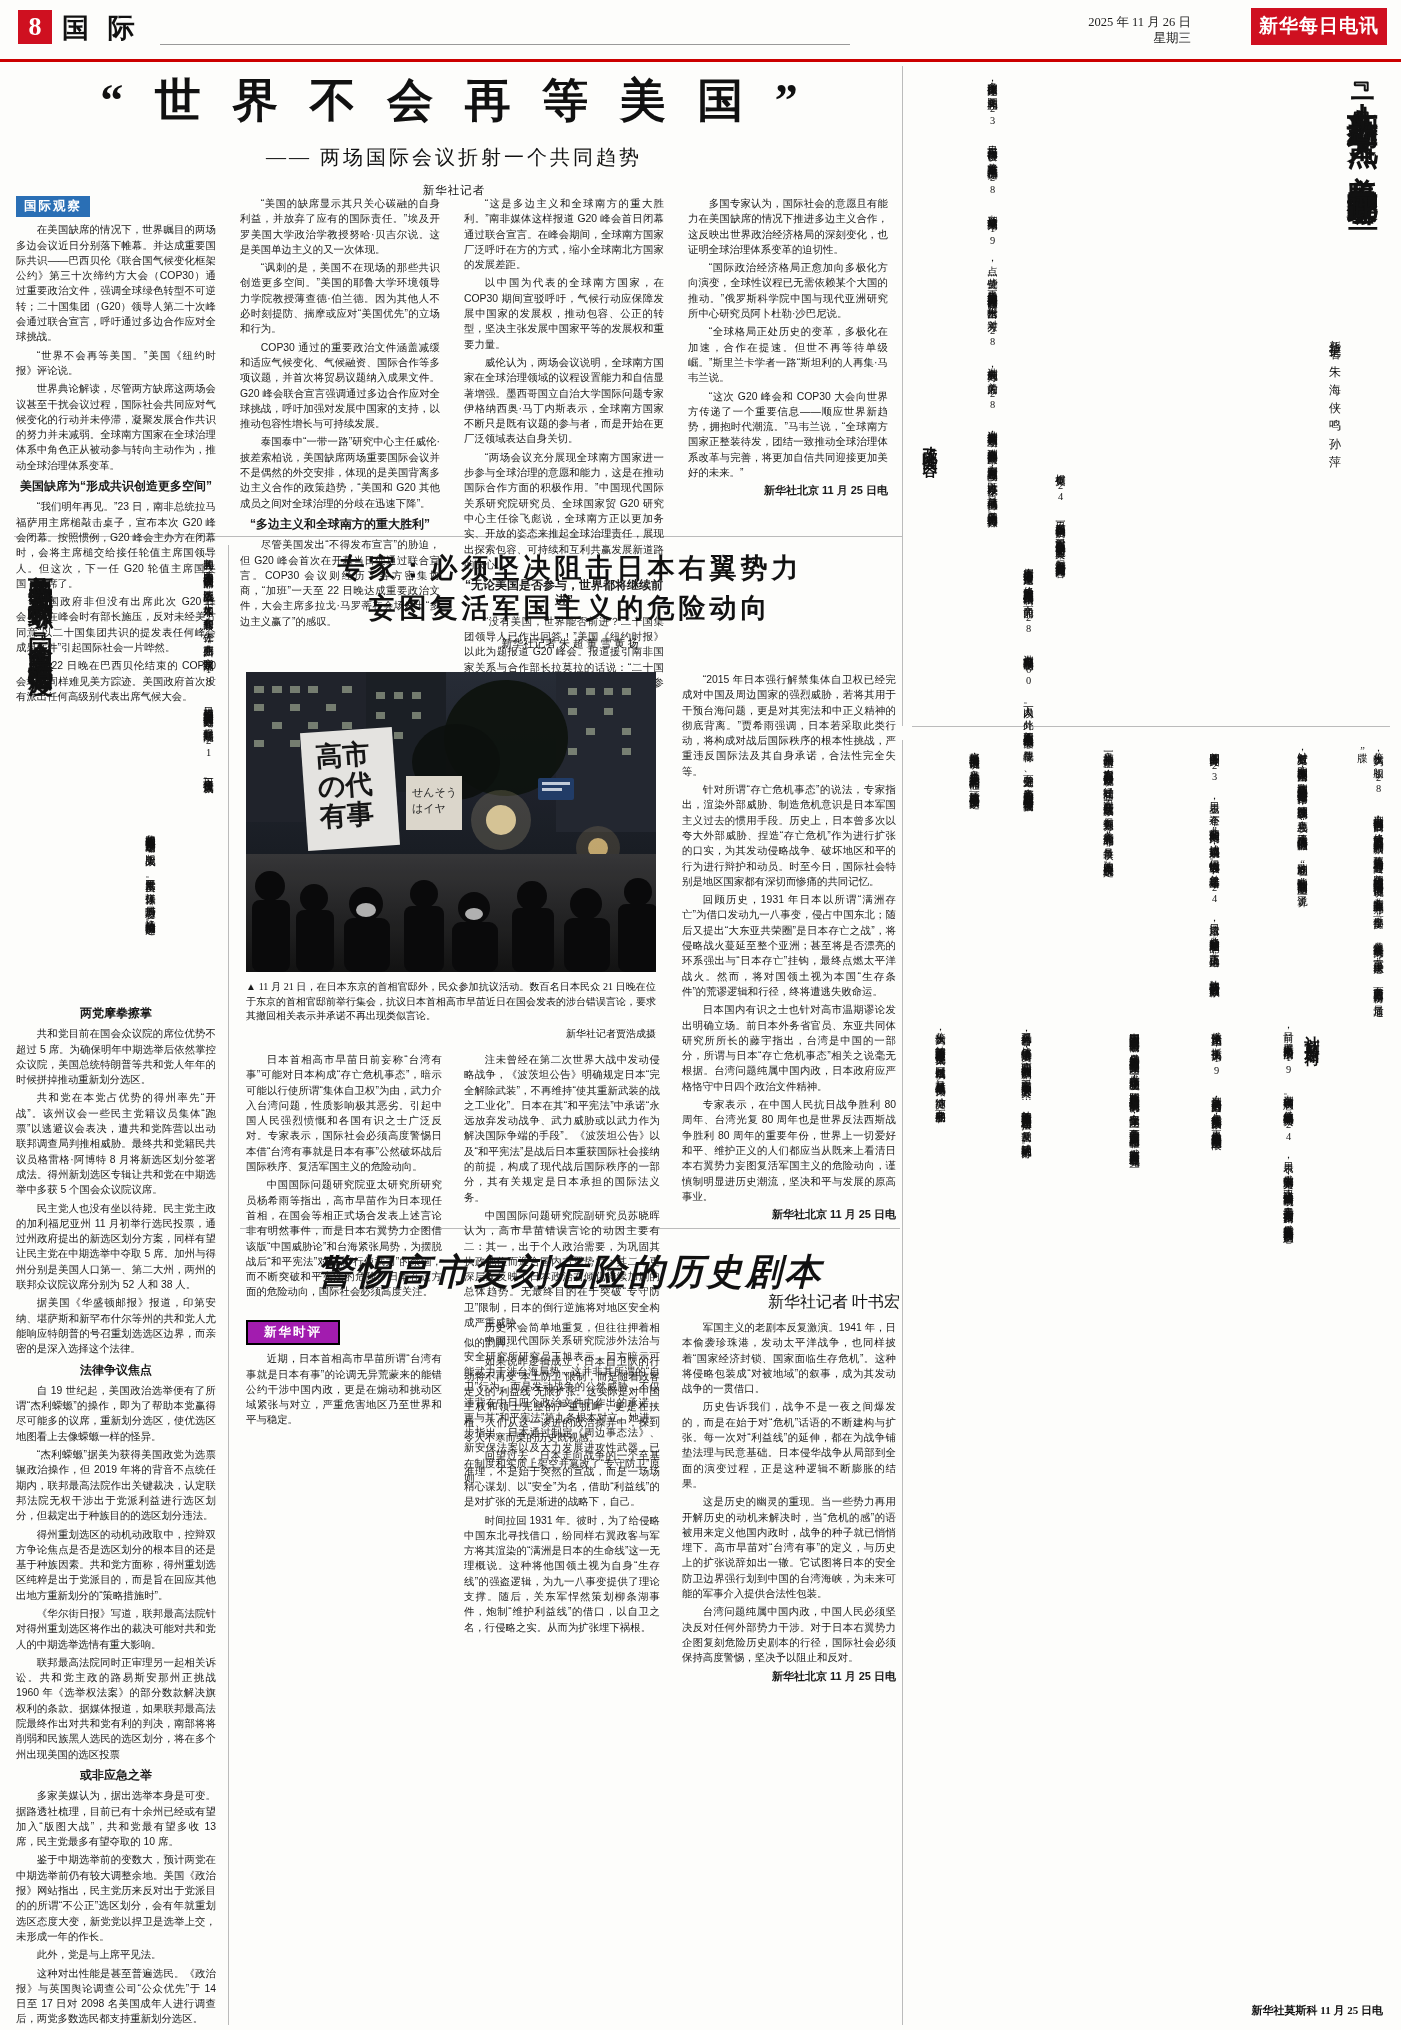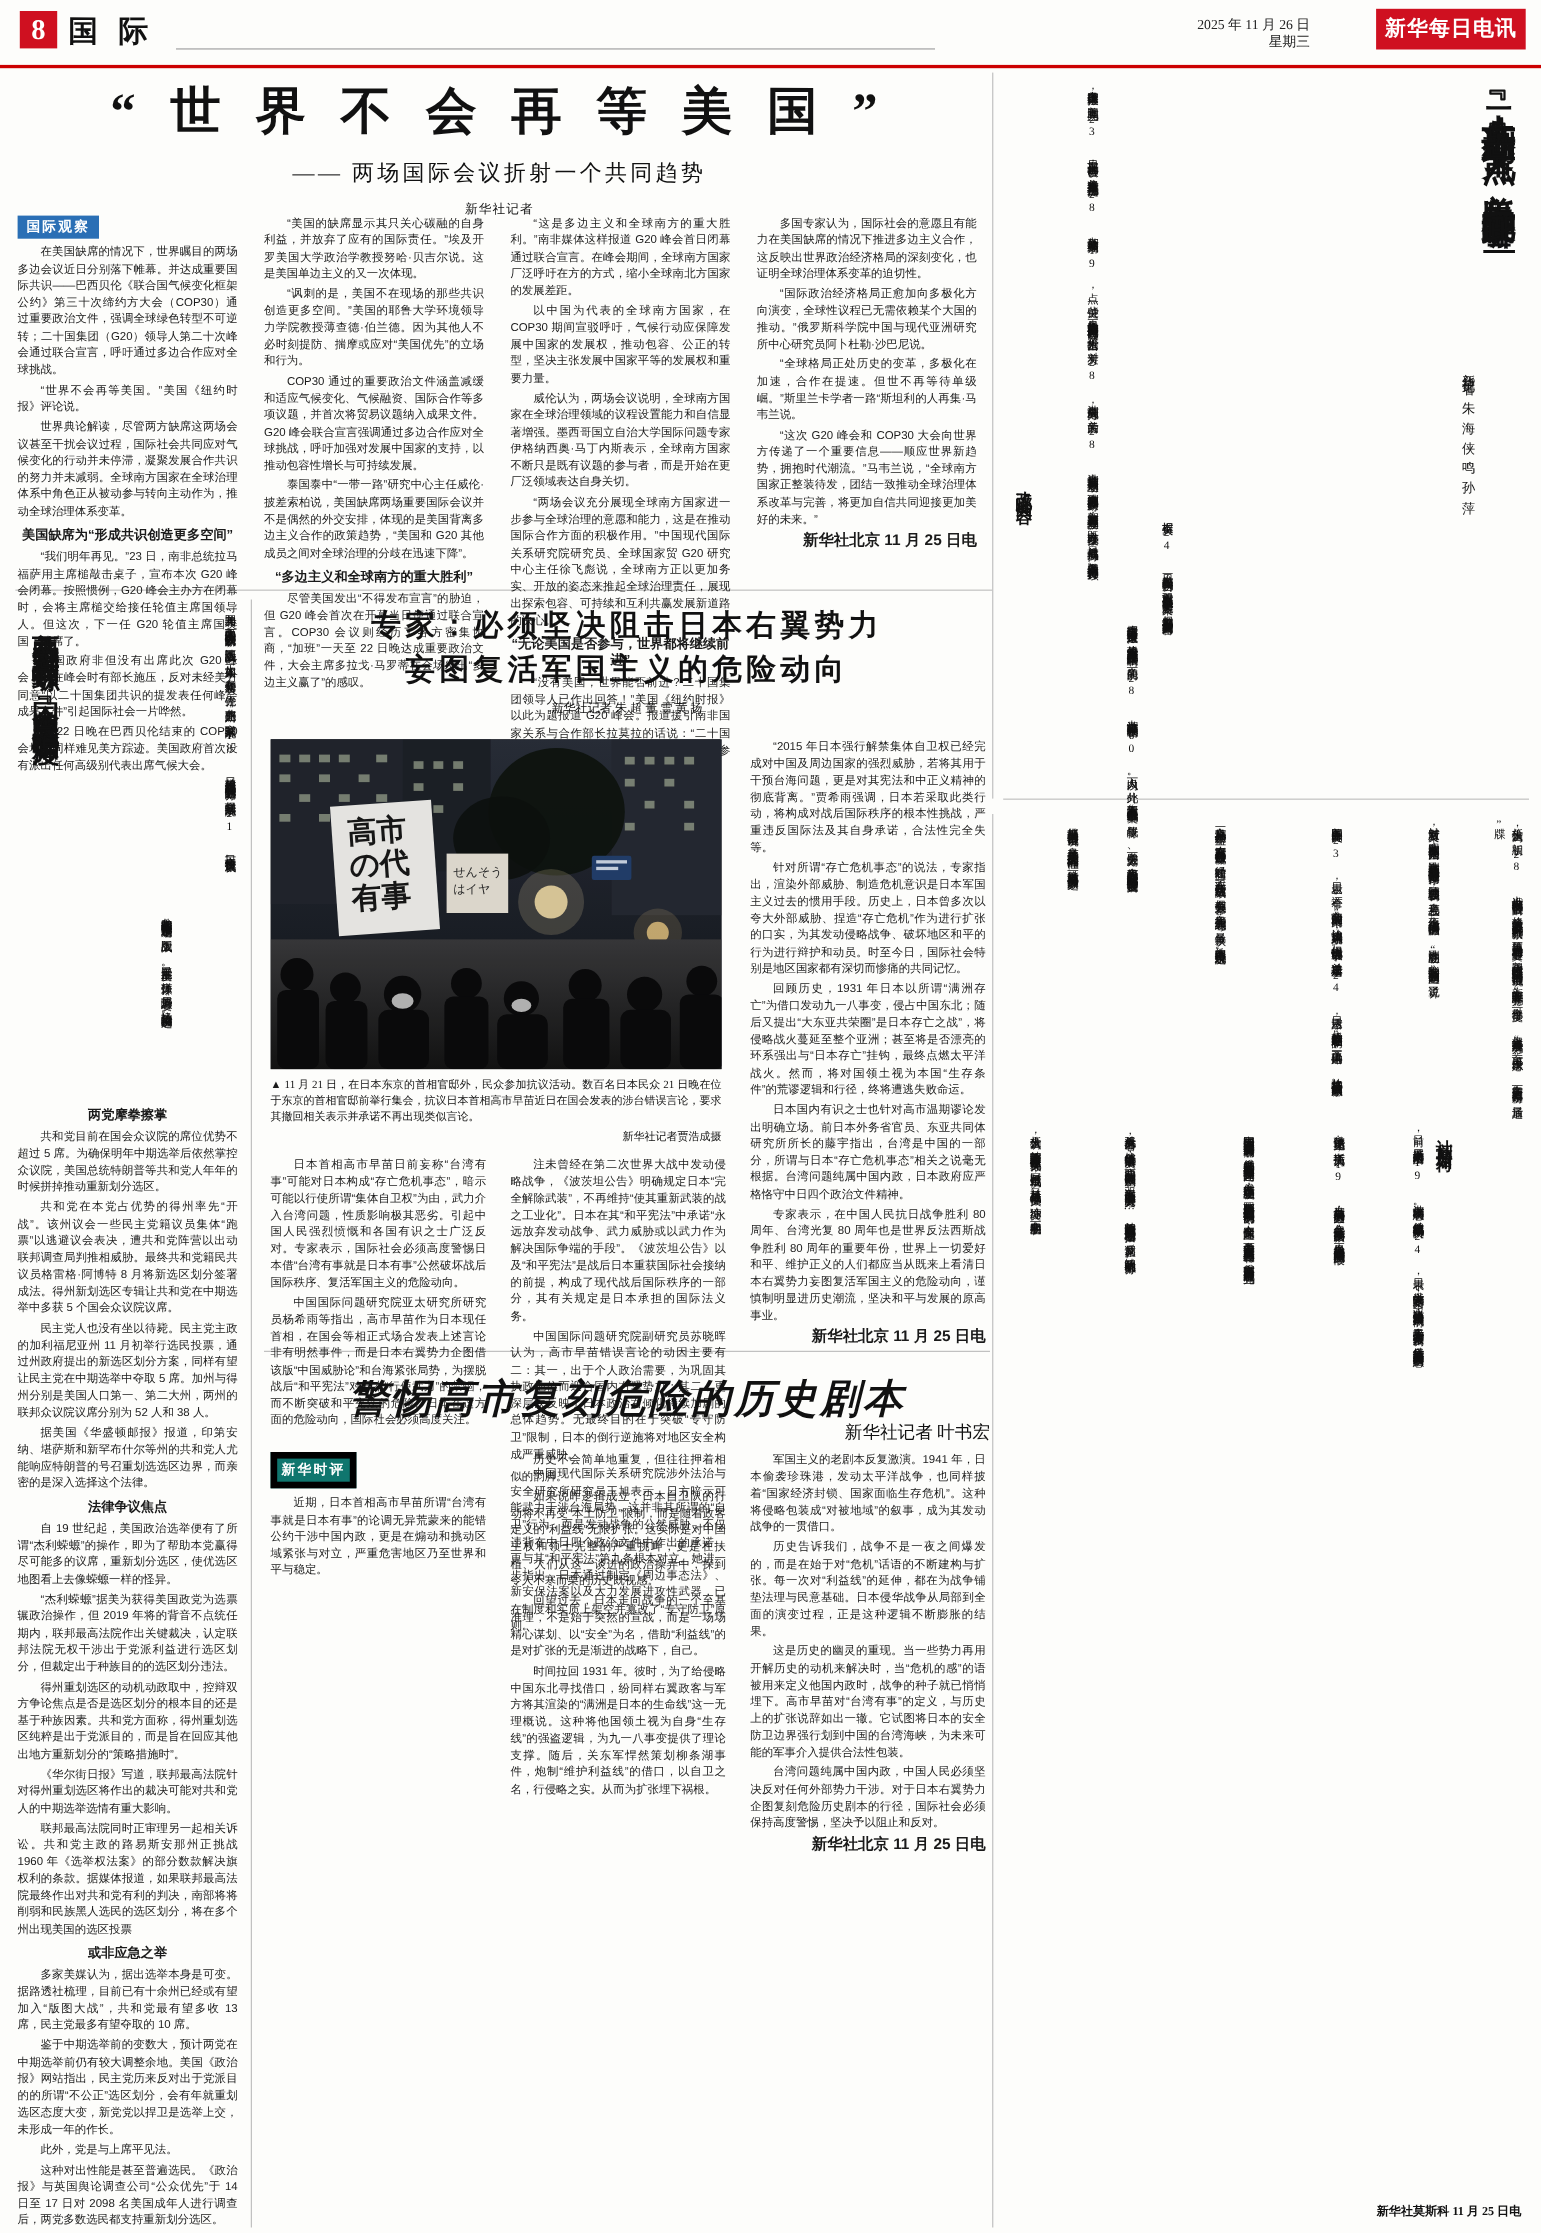--- a/index.html
+++ b/index.html
@@ -131,27 +131,27 @@
     display: inline-block;
     background: #2a6fb5;
     color: #fff;
     font-size: 12.5px;
     font-weight: bold;
     padding: 3px 8px;
     letter-spacing: 2px;
   }
   .tag-red {
     display: inline-block;
-    background: #0f766e;
+    background: #a21caf;
     color: #fff;
     font-size: 12.5px;
     font-weight: bold;
-    padding: 3px 4px;
+    padding: 3px 16px;
     letter-spacing: 2px;
-    border: 6px solid #000000;
+    border: 2px solid #000000;
   }
 
   
   .v-head {
     writing-mode: vertical-rl;
     text-orientation: upright;
     font-weight: bold;
     letter-spacing: 3px;
     font-family: "Liberation Serif", serif;
   }
@@ -197,21 +197,21 @@
   .bot-head {
     position: absolute;
     text-align: center;
     font-size: 36px;
     font-weight: bold;
     letter-spacing: 3px;
     font-family: "Liberation Serif", serif;
     font-style: italic;
   }
   .src-line {
-    font-size: 14px;
+    font-size: 11px;
     text-align: right;
     font-weight: bold;
   }
   .foot-src {
     position: absolute;
     font-size: 11px;
     font-weight: bold;
   }
 </style>
 </head>

